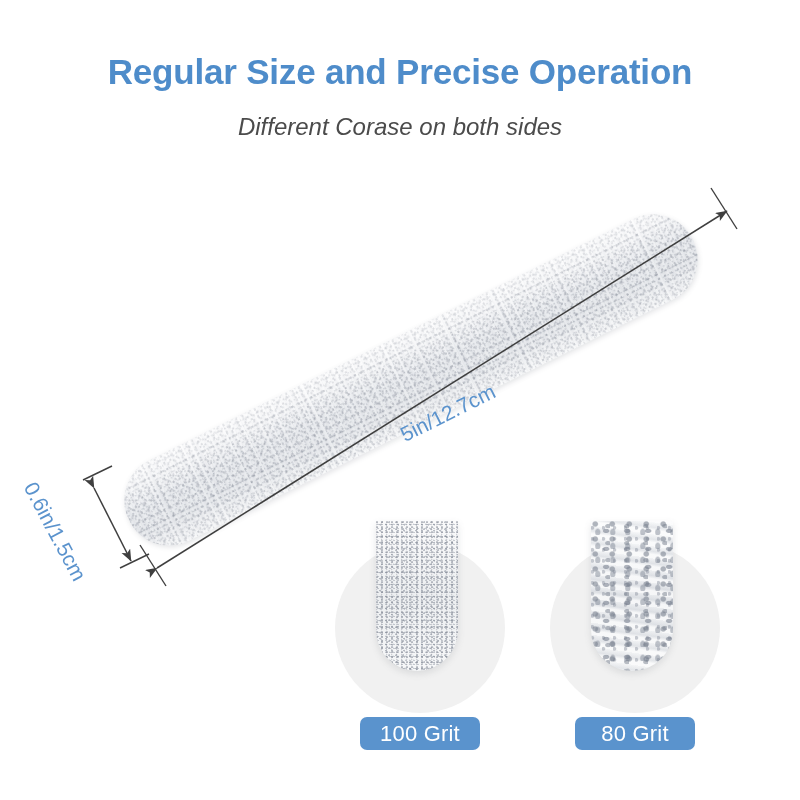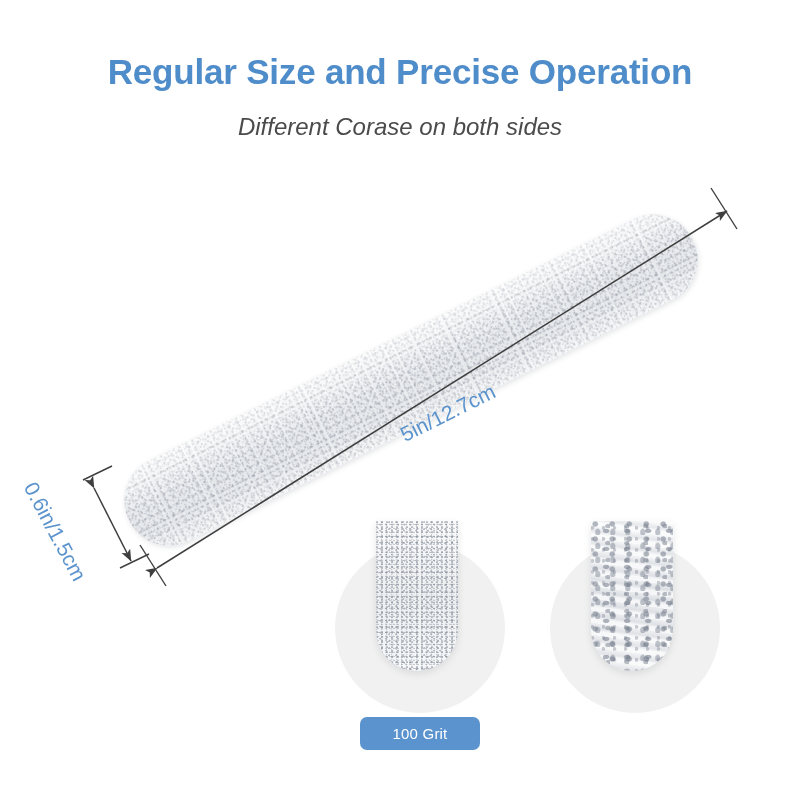--- a/index.html
+++ b/index.html
@@ -174,21 +174,21 @@
 
   
   .grit-pill {
     position: absolute;
     height: 33px;
     line-height: 33px;
     text-align: center;
     border-radius: 7px;
     background: #5a93cd;
     color: #ffffff;
-    font-size: 15px;
+    font-size: 22px;
     font-weight: 400;
     letter-spacing: 0.2px;
     top: 717px;
     width: 120px;
   }
   #pill-0 { left: 360px; }
   #pill-1 { left: 575px; }
 </style>
 </head>
 <body>
@@ -231,14 +231,15 @@
     <div class="grit-circle"></div>
     <div class="grit-swatch grit-fine"></div>
   </div>
 
   <div class="grit-group" id="grit-1">
     <div class="grit-circle"></div>
     <div class="grit-swatch grit-coarse"></div>
   </div>
 
   <div class="grit-pill" id="pill-0">100 Grit</div>
+  <div class="grit-pill" id="pill-1">80 Grit</div>
 
 </div>
 
 </body></html>

